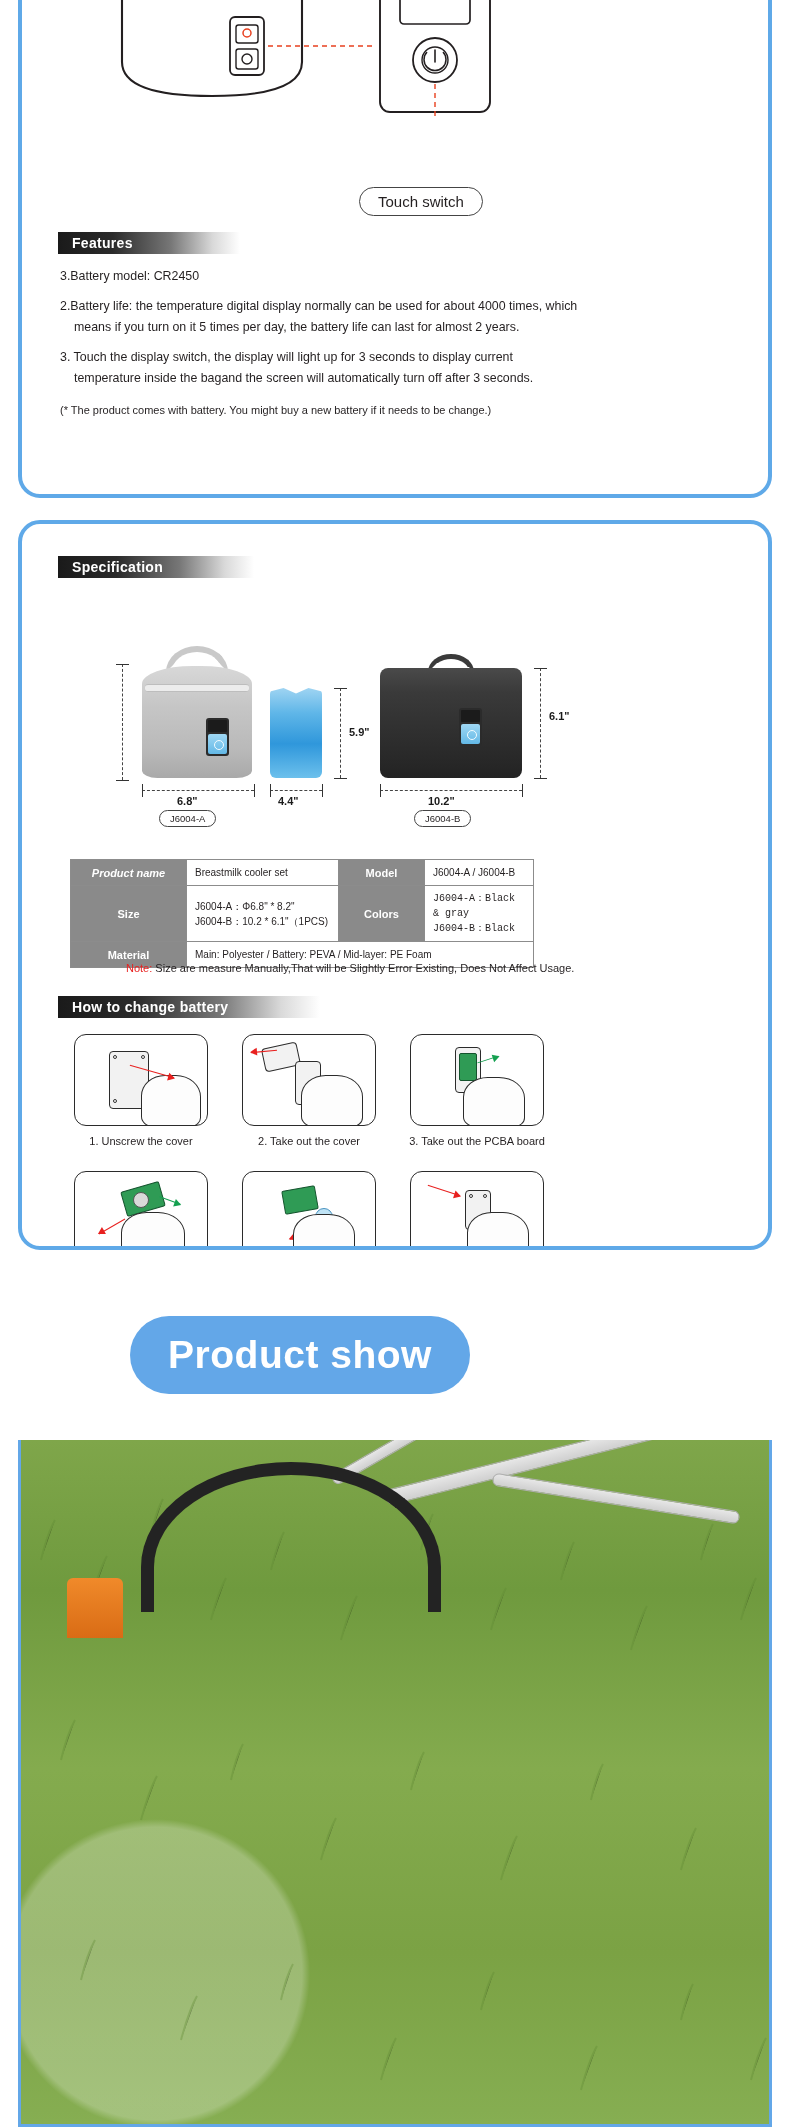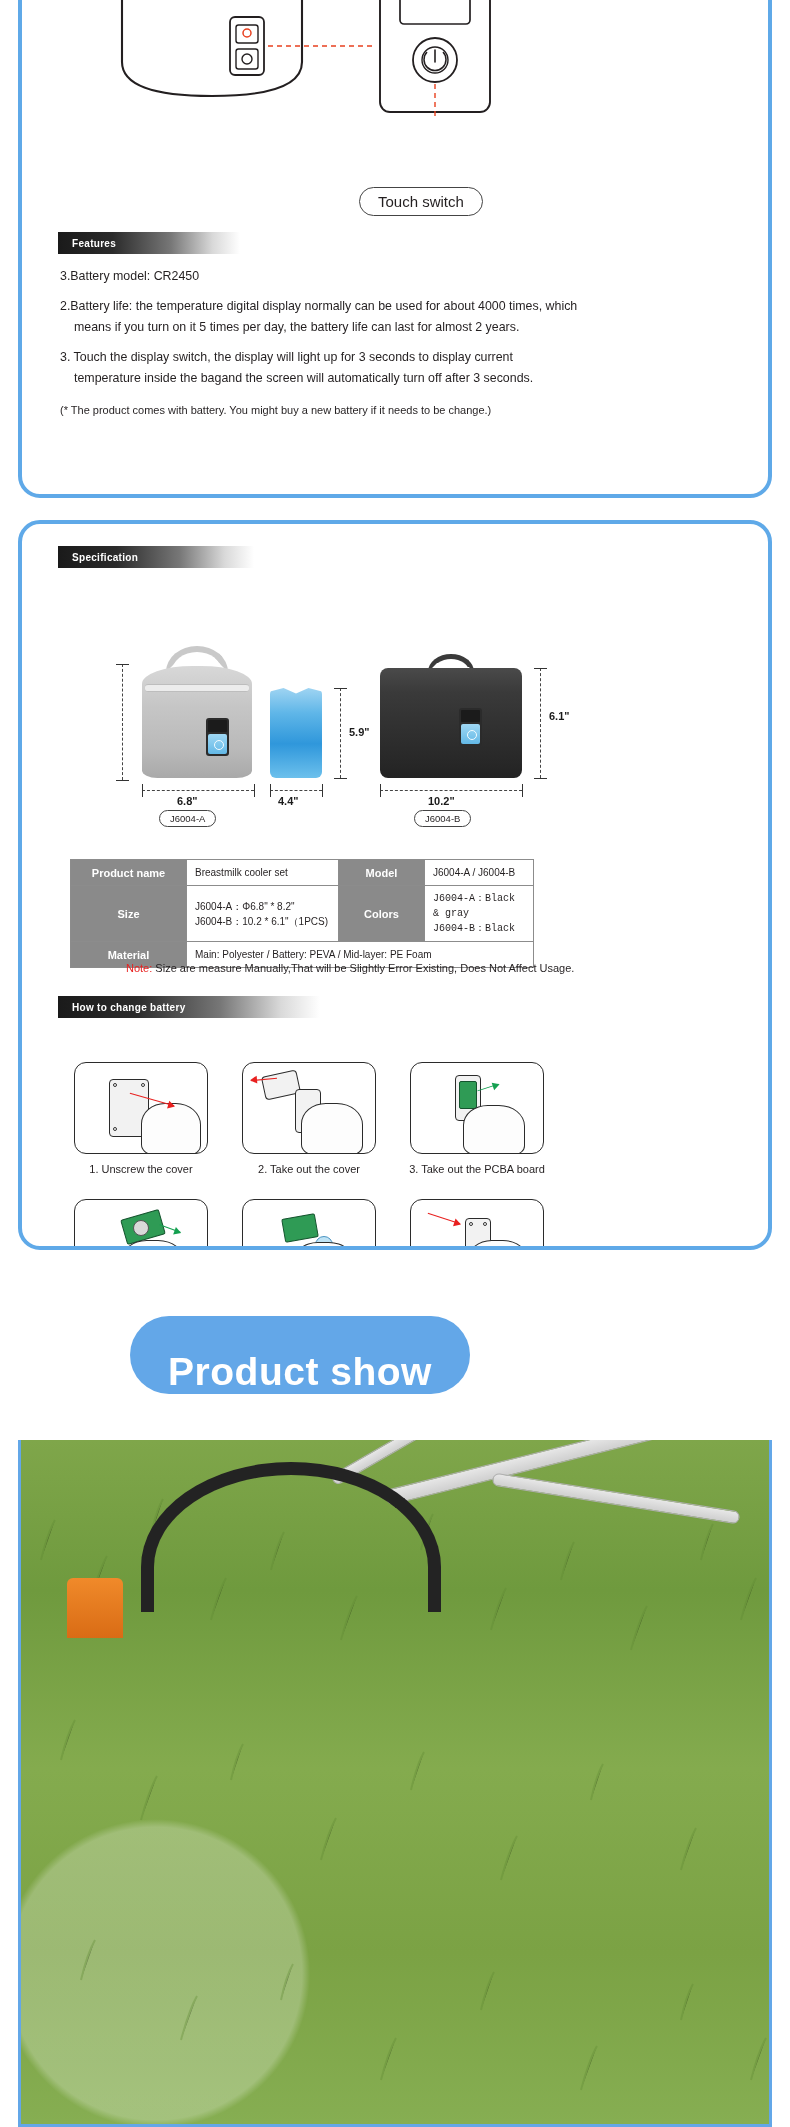--- a/index.html
+++ b/index.html
@@ -26,21 +26,21 @@
   
   .sec-head {
     position: absolute;
     height: 22px;
     background: linear-gradient(to right, #1a1a1a 0%, #2b2b2b 30%, #777 62%, #d9d9d9 85%, #ffffff 100%);
     display: flex; align-items: center;
     padding-left: 14px;
   }
   .sec-head span {
     color: #ffffff;
-    font-size: 10px;
+    font-size: 14px;
     font-weight: bold;
     letter-spacing: .3px;
   }
 
   
   .feat { position: absolute; left: 38px; width: 518px; }
   .feat-item {
     font-size: 12.4px;
     line-height: 21px;
     margin-bottom: 9px;
@@ -232,21 +232,21 @@
     border-top:4px solid transparent;
     border-bottom:4px solid transparent;
   }
 
   
   .banner {
     position: absolute;
     left: 130px; width: 340px; height: 78px;
     background: #63a7e8;
     border-radius: 39px;
-    display: flex; align-items: flex-end; justify-content: center;
+    display: flex; align-items: center; justify-content: center;
   }
   .banner span {
     color: #ffffff;
     font-size: 39px;
     font-weight: bold;
     letter-spacing: .5px;
   }
 
   
   .photo {
@@ -327,21 +327,21 @@
       <div class="feat-item">3. Touch the display switch, the display will light up for 3 seconds to display current temperature inside the bagand the screen will automatically turn off after 3 seconds.</div>
       <div class="feat-note">(* The product comes with battery. You might buy a new battery if it needs to be change.)</div>
     </div>
 
   </div>
 </div>
 
 <div class="card" style="top:520px; height:730px;">
   <div class="card-inner">
 
-    <div class="sec-head" style="left:36px; top:22px; width:196px;">
+    <div class="sec-head" style="left:36px; top:32px; width:196px;">
       <span>Specification</span>
     </div>
 
     <div class="spec-photos" style="top:58px; height:190px;">
 
       <div class="handle-arc" style="left:144px; top:64px; width:62px; height:26px;"></div>
       <div class="bag-cyl" style="left:120px; top:84px; width:110px; height:112px;"></div>
       <div class="display-chip" style="left:184px; top:136px; width:23px; height:38px;">
         <div class="scr"></div>
         <div class="btnface"></div>
@@ -390,21 +390,21 @@
         <span>J6004-A</span>
       </div>
       <div class="pill-label" style="left:392px; top:228px;">
         <span>J6004-B</span>
       </div>
     </div>
 
     <table class="spec-table" style="left:48px; top:335px; width:464px;">
       <tbody>
         <tr>
-          <td class="key" style="width:116px;">Product name</td>
+          <td class="key" style="width:116px;font-style:italic;">Product name</td>
           <td class="val" style="width:152px;">Breastmilk cooler set</td>
           <td class="key" style="width:86px;margin-top:40px;">Model</td>
           <td class="val">J6004-A / J6004-B</td>
         </tr>
         <tr>
           <td class="key">Size</td>
           <td class="val" style="white-space:pre-line;">J6004-A：Φ6.8" * 8.2"
 J6004-B：10.2 * 6.1"（1PCS)</td>
           <td class="key">Colors</td>
           <td class="val" style="white-space:pre-line;font-family:Liberation Mono, monospace;">J6004-A：Black &amp; gray
@@ -419,21 +419,21 @@
 
     <div class="note-line" style="left:104px; top:438px;">
       <span class="note-red">Note:</span>
       <span>Size are measure Manually,That will be Slightly Error Existing, Does Not Affect Usage.</span>
     </div>
 
     <div class="sec-head" style="left:36px; top:472px; width:262px;">
       <span>How to change battery</span>
     </div>
 
-    <div class="steps" style="left:40px; top:538px; width:494px; row-gap:22px; column-gap:10px;">
+    <div class="steps" style="left:40px; top:510px; width:494px; row-gap:22px; column-gap:10px;">
 
       <div class="step">
         <div class="step-img" style="width:134px;height:92px;">
           <div class="plate" style="left:34px;top:16px;width:40px;height:58px;"></div>
           <div class="scrdot" style="left:38px;top:20px;"></div>
           <div class="scrdot" style="left:66px;top:20px;"></div>
           <div class="scrdot" style="left:38px;top:64px;"></div>
           <div class="scrdot" style="left:66px;top:64px;"></div>
           <div class="hand" style="left:66px;top:40px;width:60px;height:52px;"></div>
           <div class="arrow-red" style="left:54px;top:36px;width:46px;transform:rotate(16deg);"></div>

